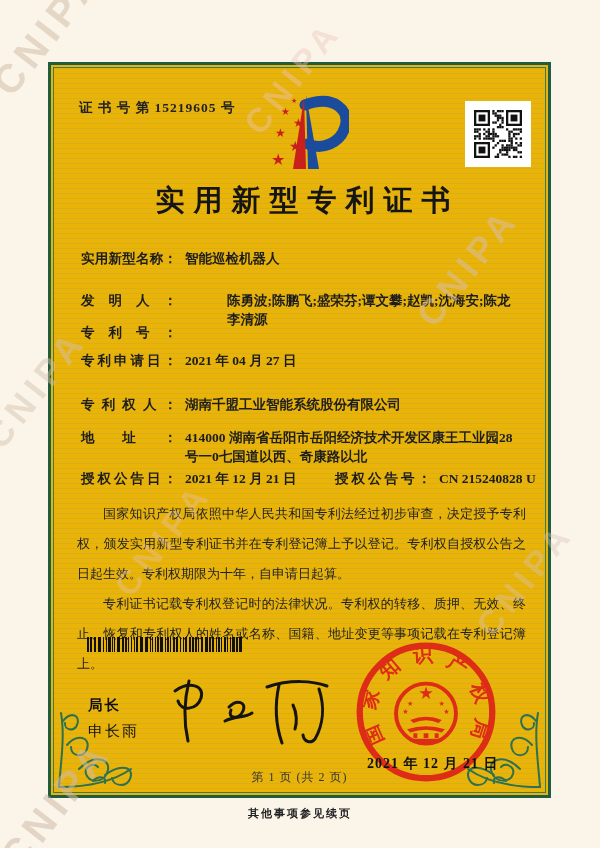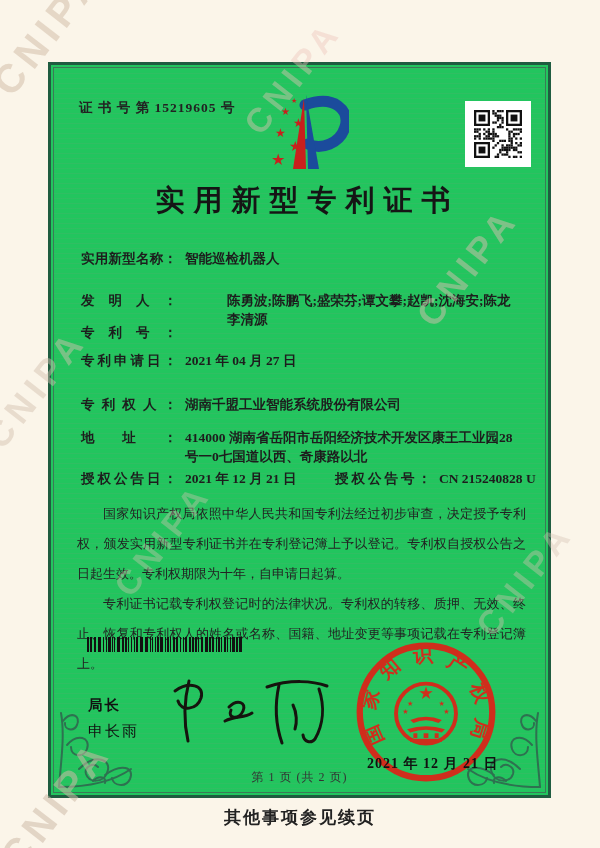--- a/index.html
+++ b/index.html
@@ -19,21 +19,21 @@
   .wm2{left:226px;top:58px;font-size:34px;color:rgba(236,196,186,.42);}
   .wm3{left:398px;top:246px;font-size:36px;color:rgba(214,192,176,.5);}
   .wm4{left:-34px;top:368px;font-size:36px;color:rgba(212,192,176,.48);}
   .wm5{left:96px;top:520px;font-size:34px;color:rgba(232,198,188,.35);}
   .wm6{left:-20px;top:782px;font-size:40px;color:rgba(206,186,168,.55);}
   .wm7{left:458px;top:560px;font-size:34px;color:rgba(216,196,180,.4);}
 
   
   .cert{
     position:absolute;left:48px;top:62px;width:503px;height:736px;
-    border:3px solid #1f5c40;background:#22c55e;z-index:1;
+    border:3px solid #1f5c40;background:#eab308;z-index:1;
     box-sizing:border-box;
   }
   .cert-inner{
     position:absolute;inset:2px;border:1px solid #3b7a57;
     background:
       repeating-linear-gradient(180deg,
         rgba(122,152,122,.16) 0px, rgba(122,152,122,.16) 1px,
         rgba(255,255,255,0) 1px, rgba(255,255,255,0) 5px);
   }
   .content{position:absolute;inset:0;z-index:2;}
@@ -90,21 +90,21 @@
   .seal-date{
     position:absolute;left:316px;top:690px;z-index:4;font-size:14px;
     font-weight:700;color:#111;letter-spacing:1px;white-space:nowrap;
   }
   .pageinfo{
     position:absolute;left:0;right:0;top:704px;text-align:center;
     font-size:12px;color:#333;font-weight:400;letter-spacing:1px;
   }
   .footer-note{
     position:absolute;left:0;right:0;top:806px;text-align:center;z-index:2;
-    font-size:17px;color:#222;font-weight:600;letter-spacing:2px;
+    font-size:11px;color:#222;font-weight:600;letter-spacing:2px;
   }
   .flourish{position:absolute;width:96px;height:116px;z-index:2;pointer-events:none;}
   .fl-bl{left:2px;bottom:2px;}
   .fl-br{right:2px;bottom:2px;transform:scaleX(-1);}
 </style>
 </head>
 <body>
 
 <div class="wm wm1">CNIPA</div>
 <div class="wm wm2">CNIPA</div>

